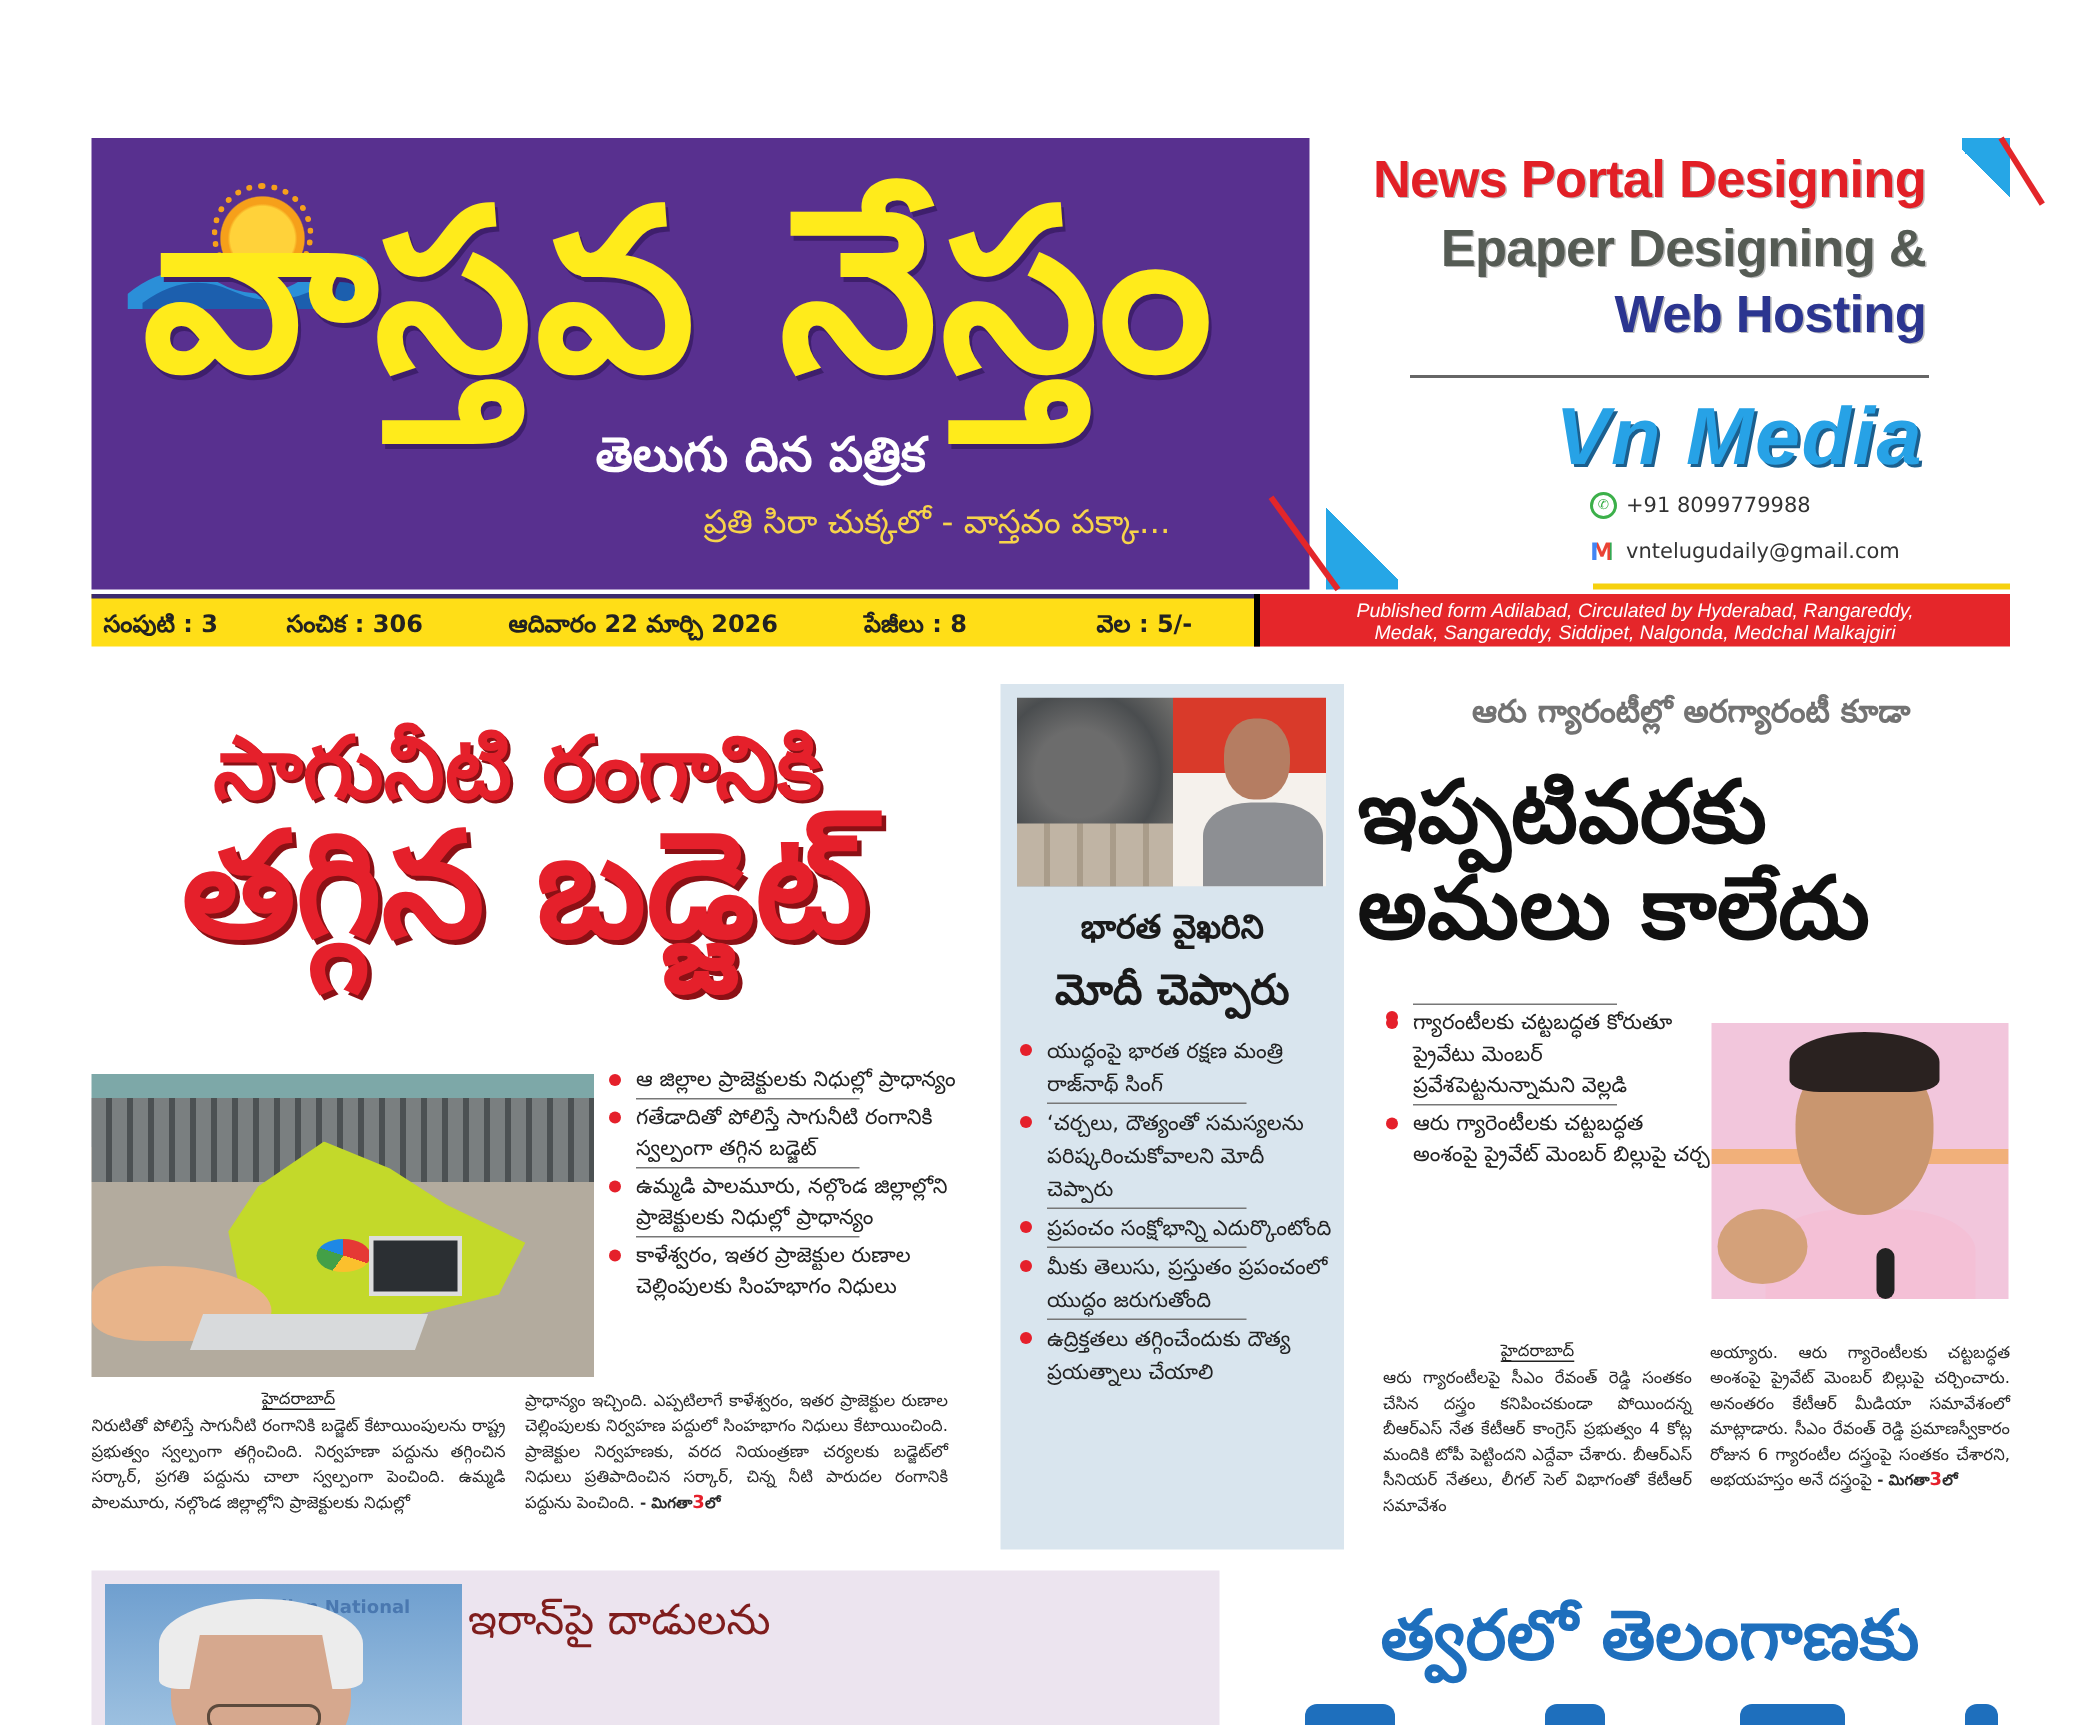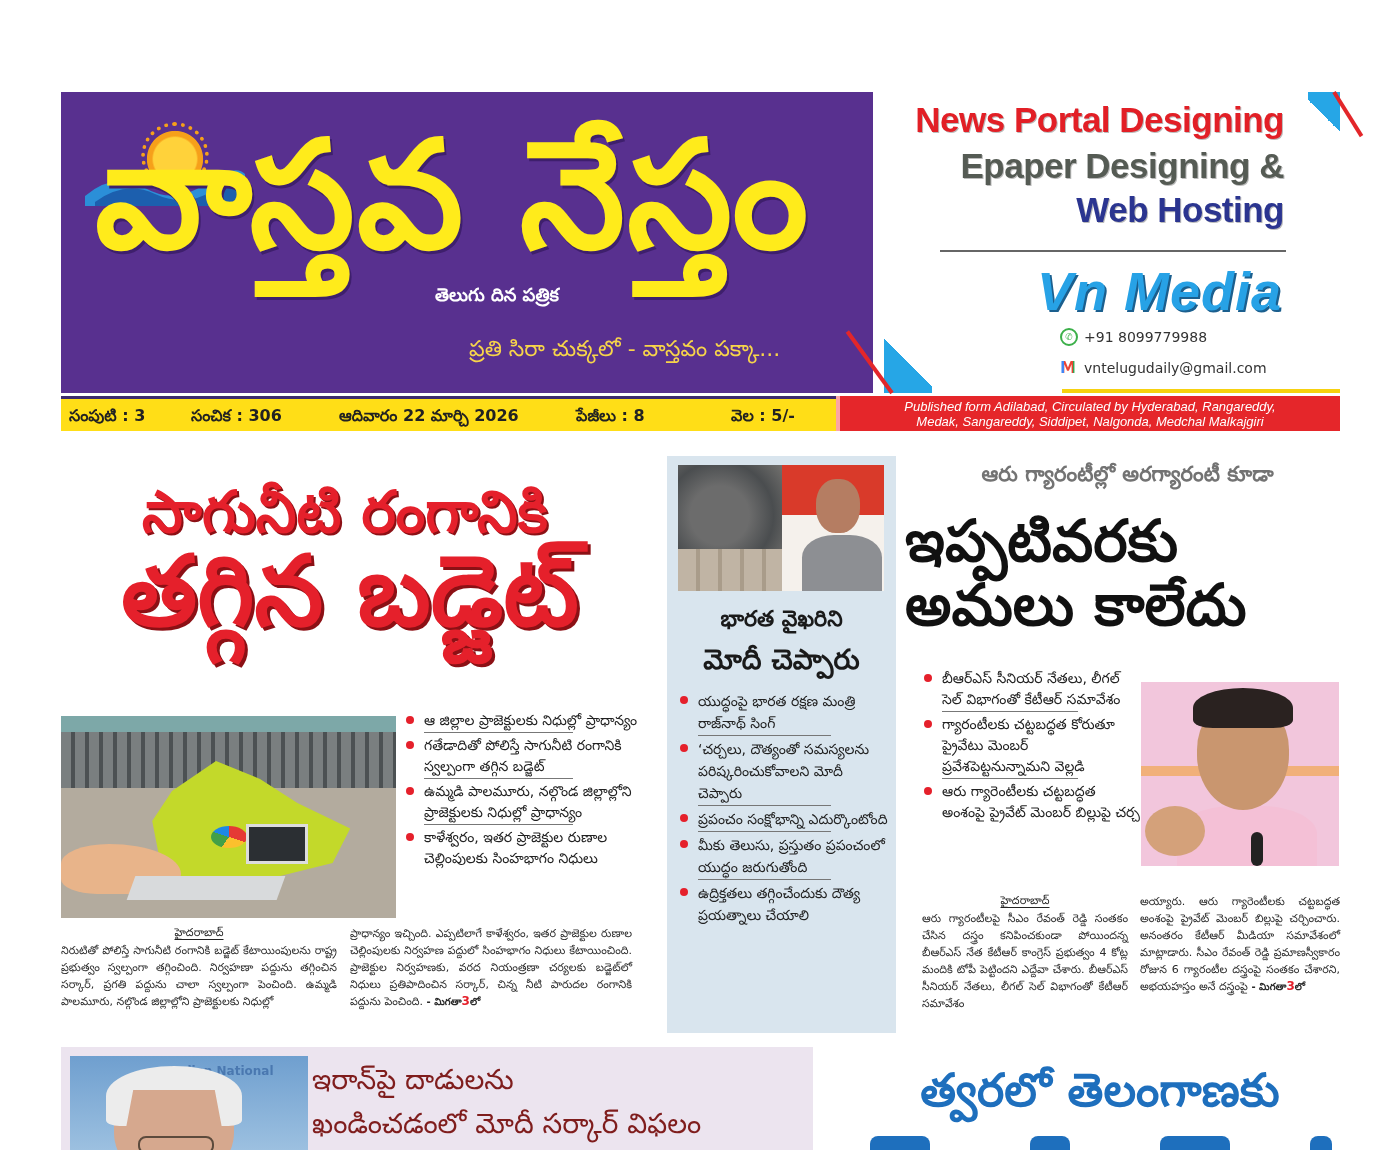--- a/index.html
+++ b/index.html
@@ -25,21 +25,21 @@
   .logo-title {
     position: absolute; left: 34px; top: 28px;
     font-family: "DejaVu Sans", sans-serif; font-weight: bold;
     font-size: 150px; line-height: 1; letter-spacing: 2px;
     color: #ffeb1b;
     text-shadow: 2px 3px 0 #3e1f6c;
     text-align: right;
   }
   .logo-subtitle {
     position: absolute; left: 336px; top: 192px;
-    font-weight: bold; font-size: 18px; color: #ffffff; margin-left: 38px;
+    font-weight: bold; font-size: 32px; color: #ffffff;
   }
   .logo-tagline {
     position: absolute; left: 408px; top: 244px;
     font-size: 22px; color: #f7d44a;
   }
 
   
   .adbox {
     position: absolute; left: 884px; top: 92px; width: 456px; height: 301px; background: #fff;
   }
@@ -89,21 +89,21 @@
 
   
   .infobar {
     position: absolute; left: 61px; top: 396px; width: 775px; height: 35px;
     background: #ffde17; border-top: 3px solid #3c2a6e;
     display: flex; align-items: center; font-weight: bold; font-size: 16px; color: #222;
   }
   .infobar span { position: absolute; top: 7px; }
   .pubbar {
     position: absolute; left: 836px; top: 396px; width: 504px; height: 35px;
-    background: #e5262a; border-left: 4px solid #fca5a5;
+    background: #e5262a; border-left: 4px solid #000000;
     font-family: "Liberation Sans", sans-serif; font-style: italic; font-size: 13px; line-height: 15px;
     color: #ffffff; text-align: center; padding-top: 3px;
   }
 
   
   .lead-kicker {
     position: absolute; left: 60px; top: 478px; width: 570px; text-align: center;
     font-weight: bold; font-size: 58px; color: #e5202b;
     text-shadow: 2px 2px 0 #8c1015;
   }
@@ -352,21 +352,21 @@
   <li><span class="dot"></span><span>యుద్ధంపై భారత రక్షణ మంత్రి రాజ్‌నాథ్ సింగ్</span></li>
   <li><span class="dot"></span><span>‘చర్చలు, దౌత్యంతో సమస్యలను పరిష్కరించుకోవాలని మోదీ చెప్పారు</span></li>
   <li><span class="dot"></span><span>ప్రపంచం సంక్షోభాన్ని ఎదుర్కొంటోంది</span></li>
   <li><span class="dot"></span><span>మీకు తెలుసు, ప్రస్తుతం ప్రపంచంలో యుద్ధం జరుగుతోంది</span></li>
   <li><span class="dot"></span><span>ఉద్రిక్తతలు తగ్గించేందుకు దౌత్య ప్రయత్నాలు చేయాలి</span></li>
 </ul>
 
 <div class="right-kicker">ఆరు గ్యారంటీల్లో అరగ్యారంటీ కూడా</div>
 <div class="right-headline">ఇప్పటివరకు అమలు కాలేదు</div>
 <ul class="bullets right-bullets">
-  <li><span class="dot"></span><span>బీఆర్ఎస్ సీనియర్ నేతలు, లీగల్ సెల్ విభాగంతో కేటీఆర్ సమావేశం</span></li>
+  <li><span class="dot"></span></li>
   <li><span class="dot"></span><span>గ్యారంటీలకు చట్టబద్ధత కోరుతూ ప్రైవేటు మెంబర్ ప్రవేశపెట్టనున్నామని వెల్లడి</span></li>
   <li><span class="dot"></span><span>ఆరు గ్యారెంటీలకు చట్టబద్ధత అంశంపై ప్రైవేట్ మెంబర్ బిల్లుపై చర్చ</span></li>
 </ul>
 <div class="right-photo">
   <div class="stripe"></div>
   <div class="shirt"></div>
   <div class="head"></div>
   <div class="hair"></div>
   <div class="hand"></div>
   <div class="mic"></div>
@@ -381,21 +381,20 @@
 
 <div class="bottom-panel"></div>
 <div class="bottom-photo">
   <div class="logo-text">Indian National Congress</div>
   <div class="head"></div>
   <div class="hair"></div>
   <div class="glasses"></div>
 </div>
 <div class="bottom-headline">
   <div>ఇరాన్‌పై దాడులను</div>
-  <div>ఖండించడంలో మోదీ సర్కార్ విఫలం</div>
 </div>
 
 <div class="bottom-right-headline">త్వరలో తెలంగాణకు</div>
 <div class="bottom-right-next">
   <i style="left:0; width:60px;"></i>
   <i style="left:160px; width:40px;"></i>
   <i style="left:290px; width:70px;"></i>
   <i style="left:440px; width:22px;"></i>
 </div>
 

